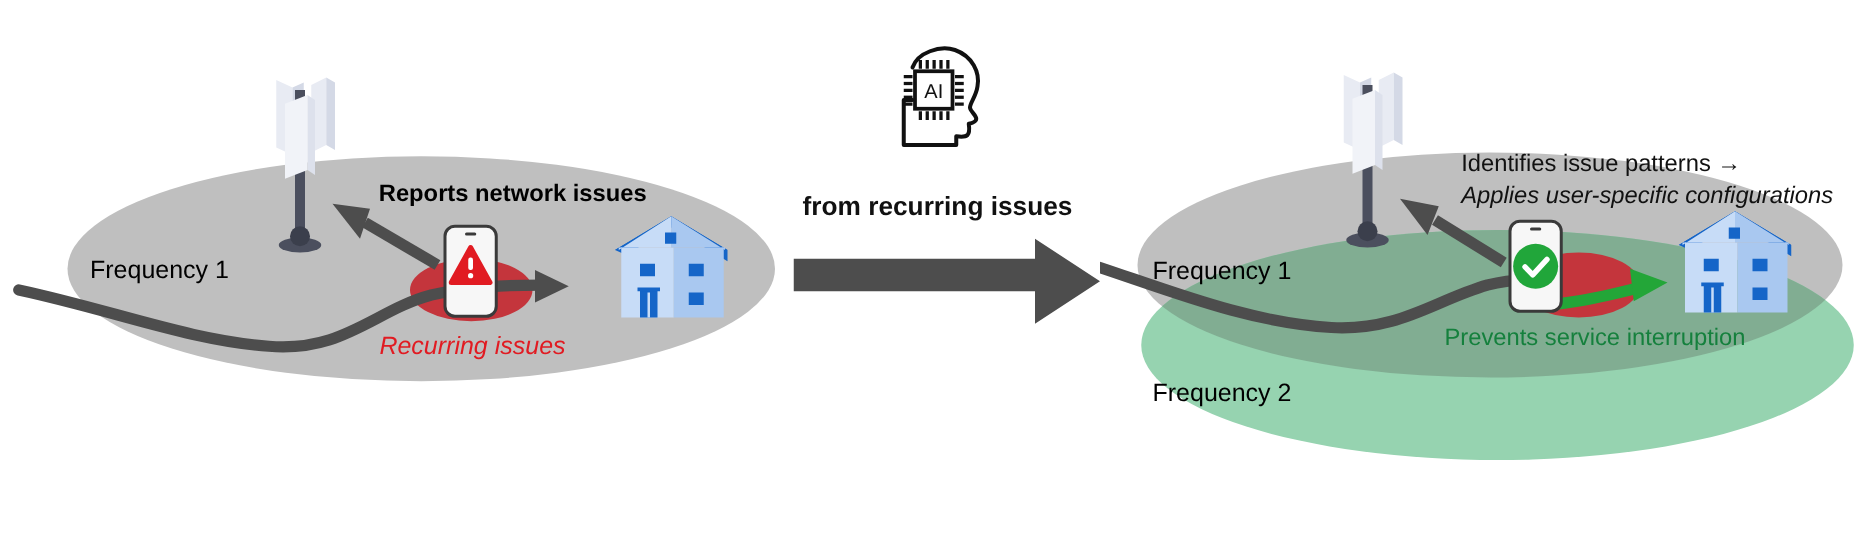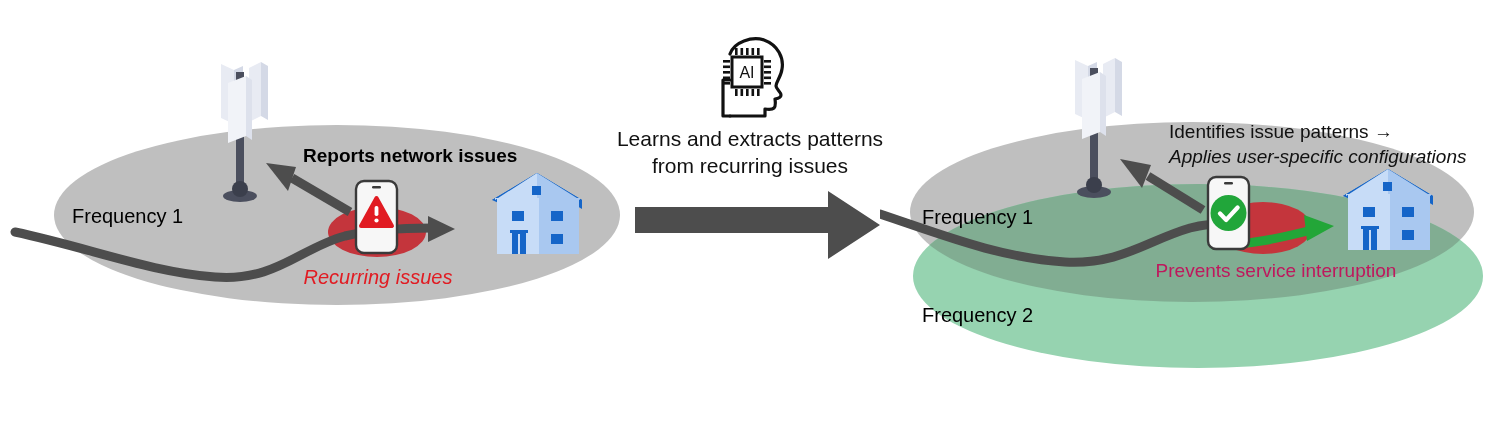--- a/index.html
+++ b/index.html
@@ -9,21 +9,21 @@
     overflow:hidden;
   }
   #stage{position:relative;width:1500px;height:426px;background:#fff;}
   #stage svg{position:absolute;left:0;top:0;}
   .txt{position:absolute;white-space:pre;color:#1a1a1a;line-height:1.22;}
   .freq-label{font-size:20px;color:#000000;}
   .anno{font-size:19px;color:#000000;font-weight:bold;}
   .anno-c{font-size:21px;color:#111;text-align:center;}
   .recurring{font-size:20px;color:#e11b22;text-align:center;}
   .right-anno{font-size:19px;color:#111;text-align:right;}
-  .right-anno2{font-size:19px;color:#be185d;text-align:center;}
+  .right-anno2{font-size:19px;color:#15803d;text-align:center;}
 </style>
 </head>
 <body>
 
 <div id="stage">
 
   <svg width="660" height="426" viewBox="0 0 660 426">
 
     <ellipse cx="337" cy="215" rx="283" ry="90" fill="#bfbfbf"></ellipse>
 
@@ -122,22 +122,21 @@
       <rect x="52" y="35" width="7" height="2.6" fill="#111"></rect>
       <rect x="52" y="40.5" width="7" height="2.6" fill="#111"></rect>
       <rect x="52" y="46" width="7" height="2.6" fill="#111"></rect>
     </g>
 
     <g>
       <polygon points="35,207 228,207 228,191 280,225 228,259 228,233 35,233" fill="#4d4d4d"></polygon>
     </g>
   </svg>
 
-  <div class="txt anno-c" style="left:600px; top:126px; width:300px;">Learns and extracts patterns</div>
-  <div class="txt anno-c" style="left:600px; top:153px; width:300px;">from recurring issues</div>
+  <div class="txt anno-c" style="left:600px; top:153px; width:300px;font-weight:bold;">from recurring issues</div>
 
   <svg width="620" height="426" viewBox="0 0 620 426" style="left:880px;">
     <defs>
       <clipPath id="grayClipR">
         <ellipse cx="312" cy="212" rx="282" ry="90"></ellipse>
       </clipPath>
     </defs>
 
     <ellipse cx="312" cy="212" rx="282" ry="90" fill="#bfbfbf"></ellipse>
 

